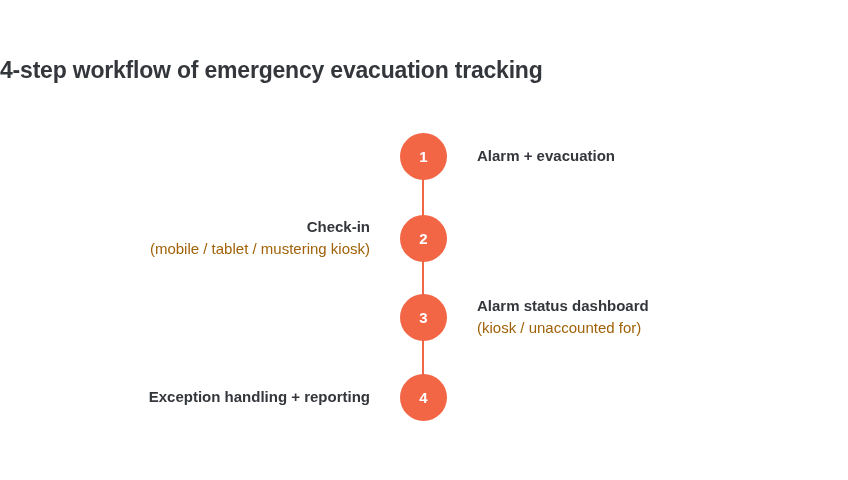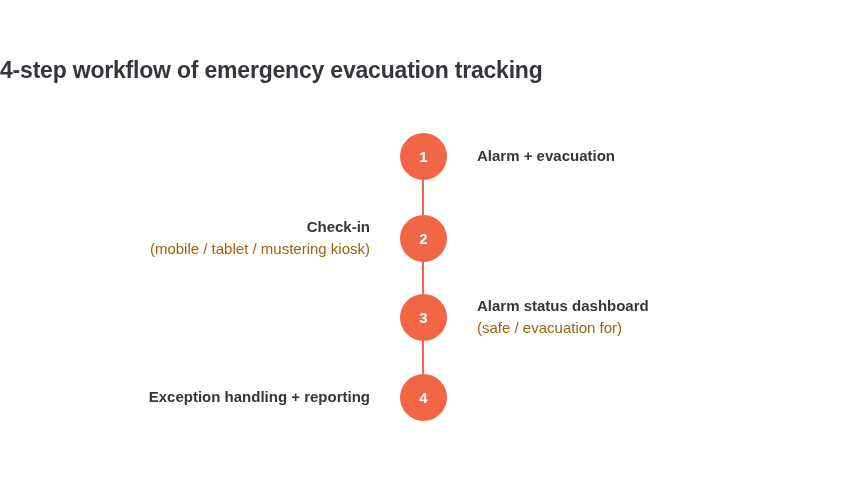--- a/index.html
+++ b/index.html
@@ -139,21 +139,21 @@
           <div class="label-secondary">(mobile / tablet / mustering kiosk)</div>
         </div>
       </div>
       <div class="step" style="top: 317px;">
         <div class="connector" style="top: 0px; height: 80px;"></div>
         <div class="node">
           <span class="node-num">3</span>
         </div>
         <div class="label right two-line">
           <div class="label-primary">Alarm status dashboard</div>
-          <div class="label-secondary">(safe / evacuation for)</div>
+          <div class="label-secondary">(kiosk / unaccounted for)</div>
         </div>
       </div>
       <div class="step" style="top: 397px;">
         <div class="node">
           <span class="node-num">4</span>
         </div>
         <div class="label left one-line">
           <div class="label-primary">Exception handling + reporting</div>
         </div>
       </div>

